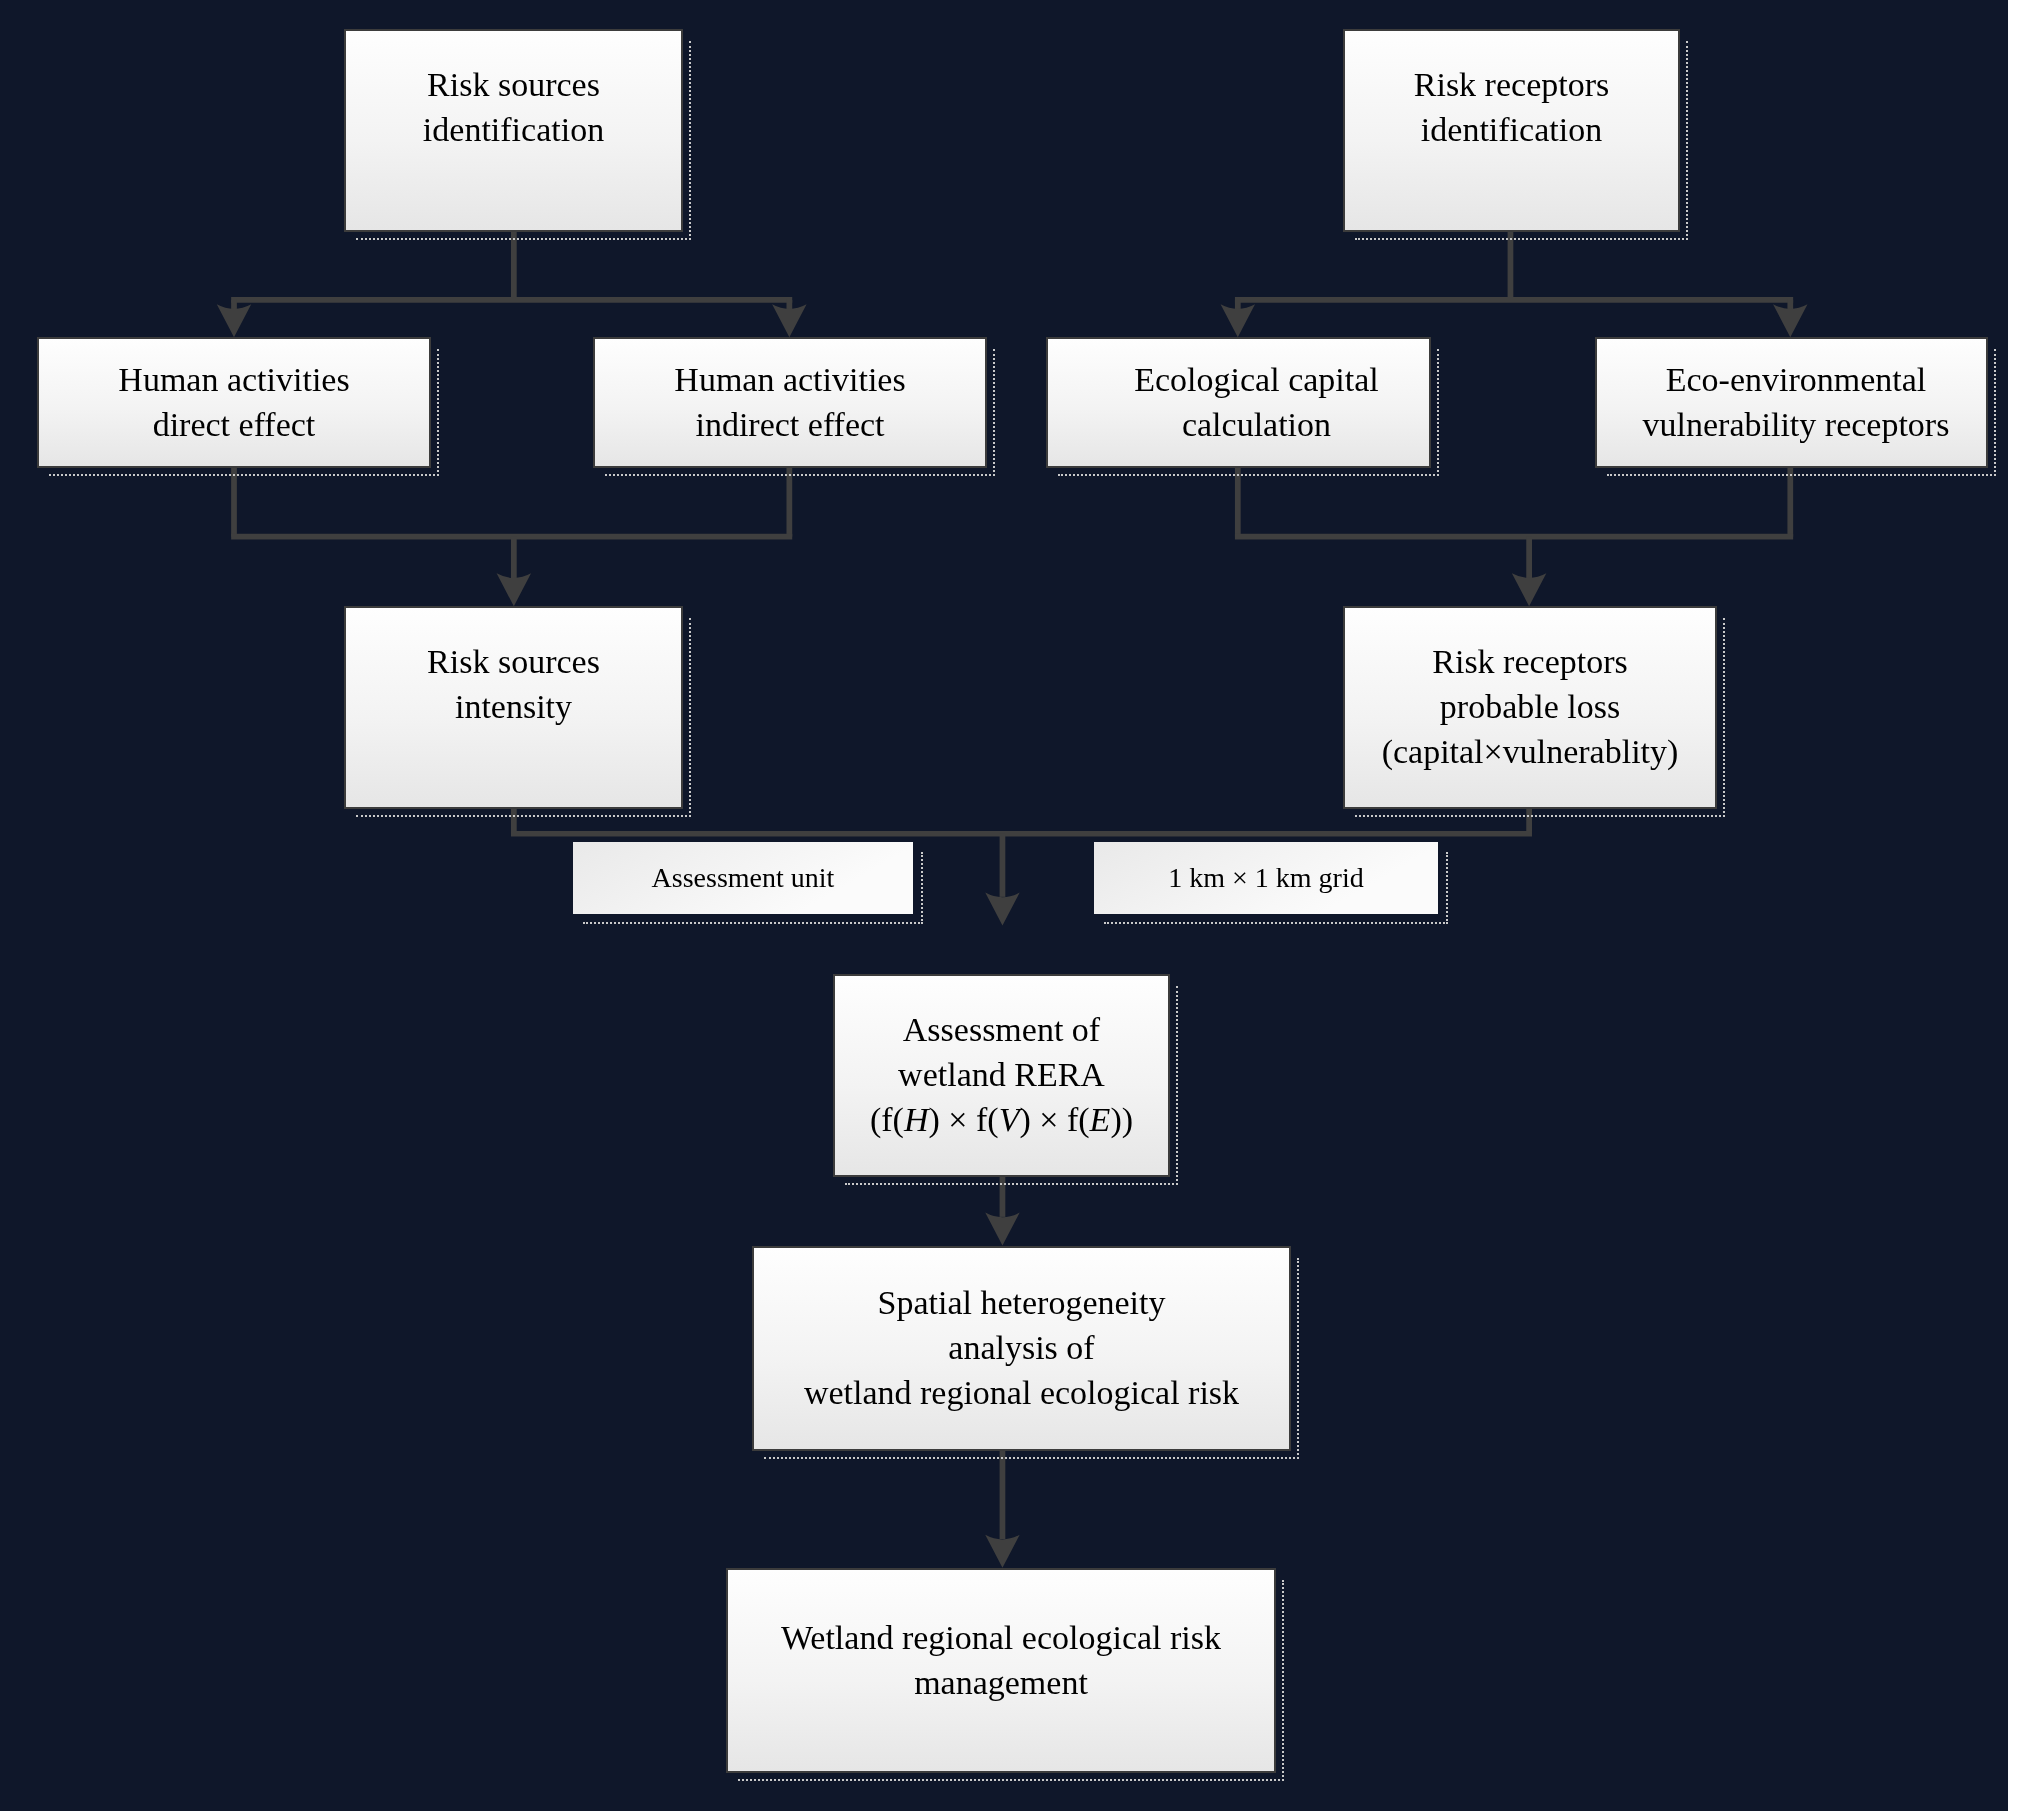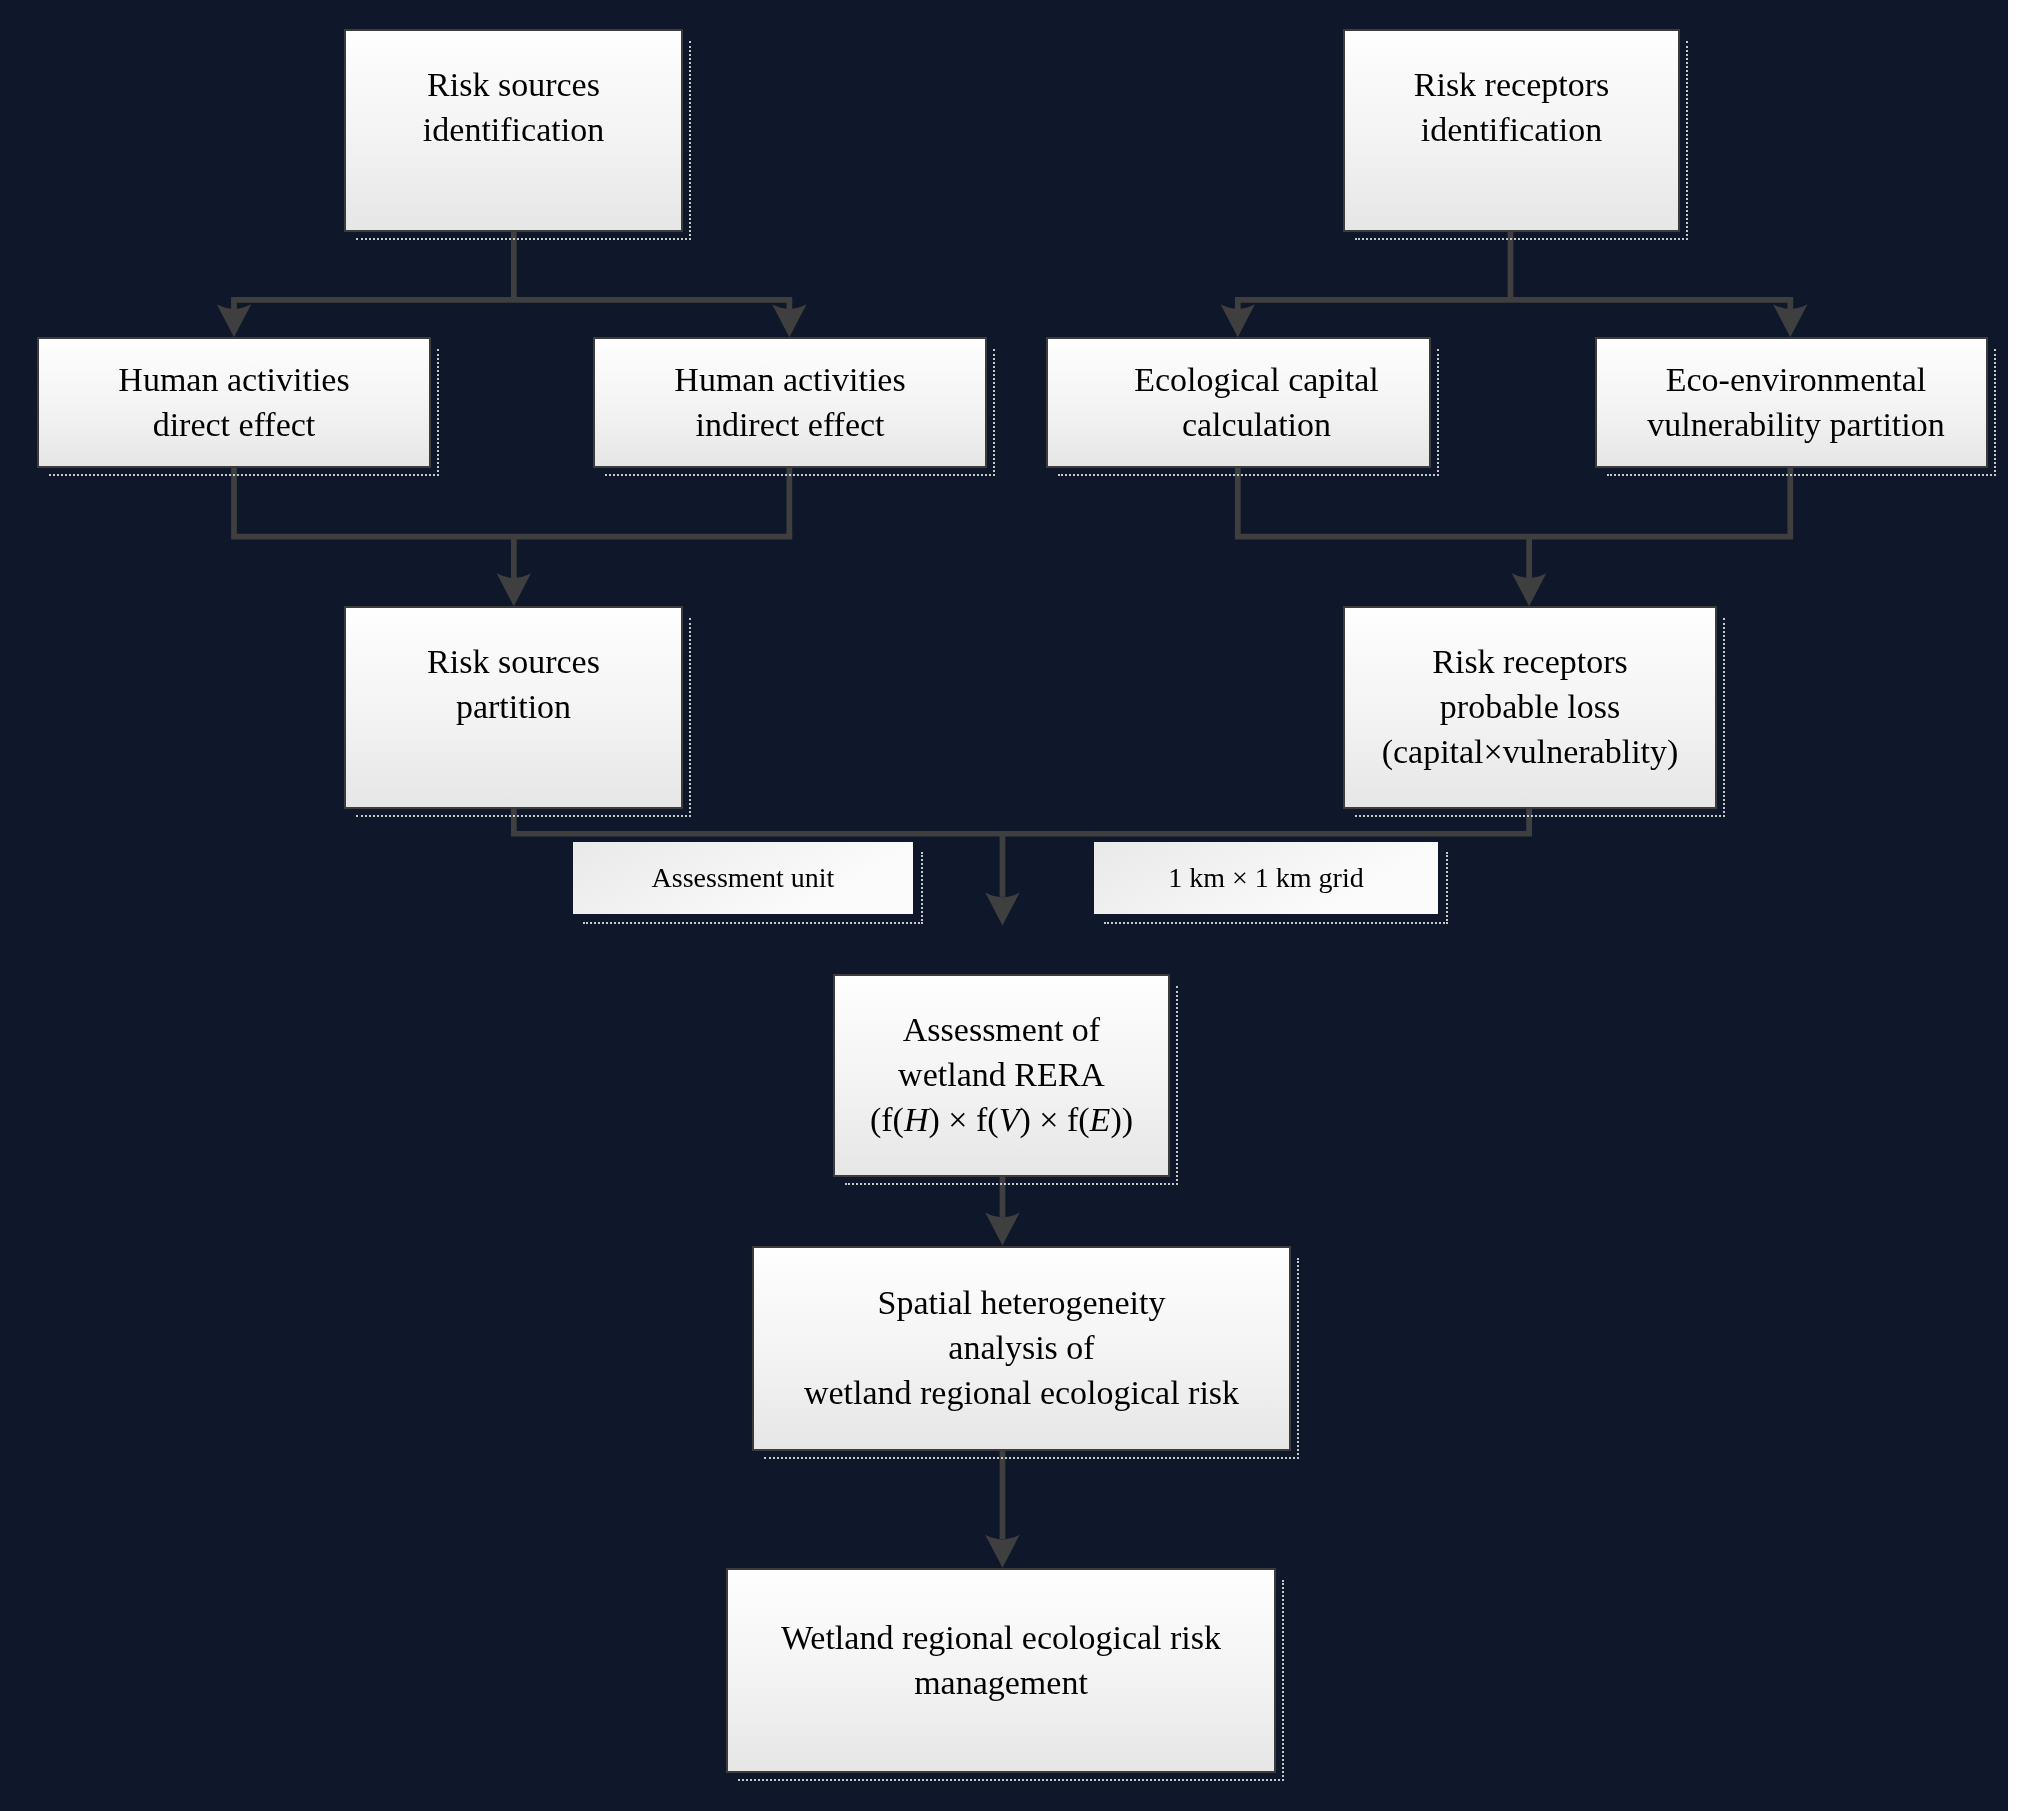--- a/index.html
+++ b/index.html
@@ -140,26 +140,26 @@
     <span class="nl">indirect effect</span>
   </div>
 
   <div class="node" style="left:1046px;top:337px;width:385px;height:131px;padding-left:36px;">
     <span class="nl">Ecological capital</span>
     <span class="nl">calculation</span>
   </div>
 
   <div class="node" style="left:1595px;top:337px;width:393px;height:131px;padding-left:9px;">
     <span class="nl">Eco-environmental</span>
-    <span class="nl">vulnerability partition</span>
+    <span class="nl">vulnerability receptors</span>
   </div>
 
   <div class="node tall" style="left:344px;top:606px;width:339px;height:203px;">
     <span class="nl">Risk sources</span>
-    <span class="nl">partition</span>
+    <span class="nl">intensity</span>
   </div>
 
   <div class="node" style="left:1343px;top:606px;width:374px;height:203px;">
     <span class="nl">Risk receptors</span>
     <span class="nl">probable loss</span>
     <span class="nl">(capital×vulnerablity)</span>
   </div>
 
   <div class="label" style="left:573px;top:842px;width:340px;height:72px;">
     <span class="nl">Assessment unit</span>

